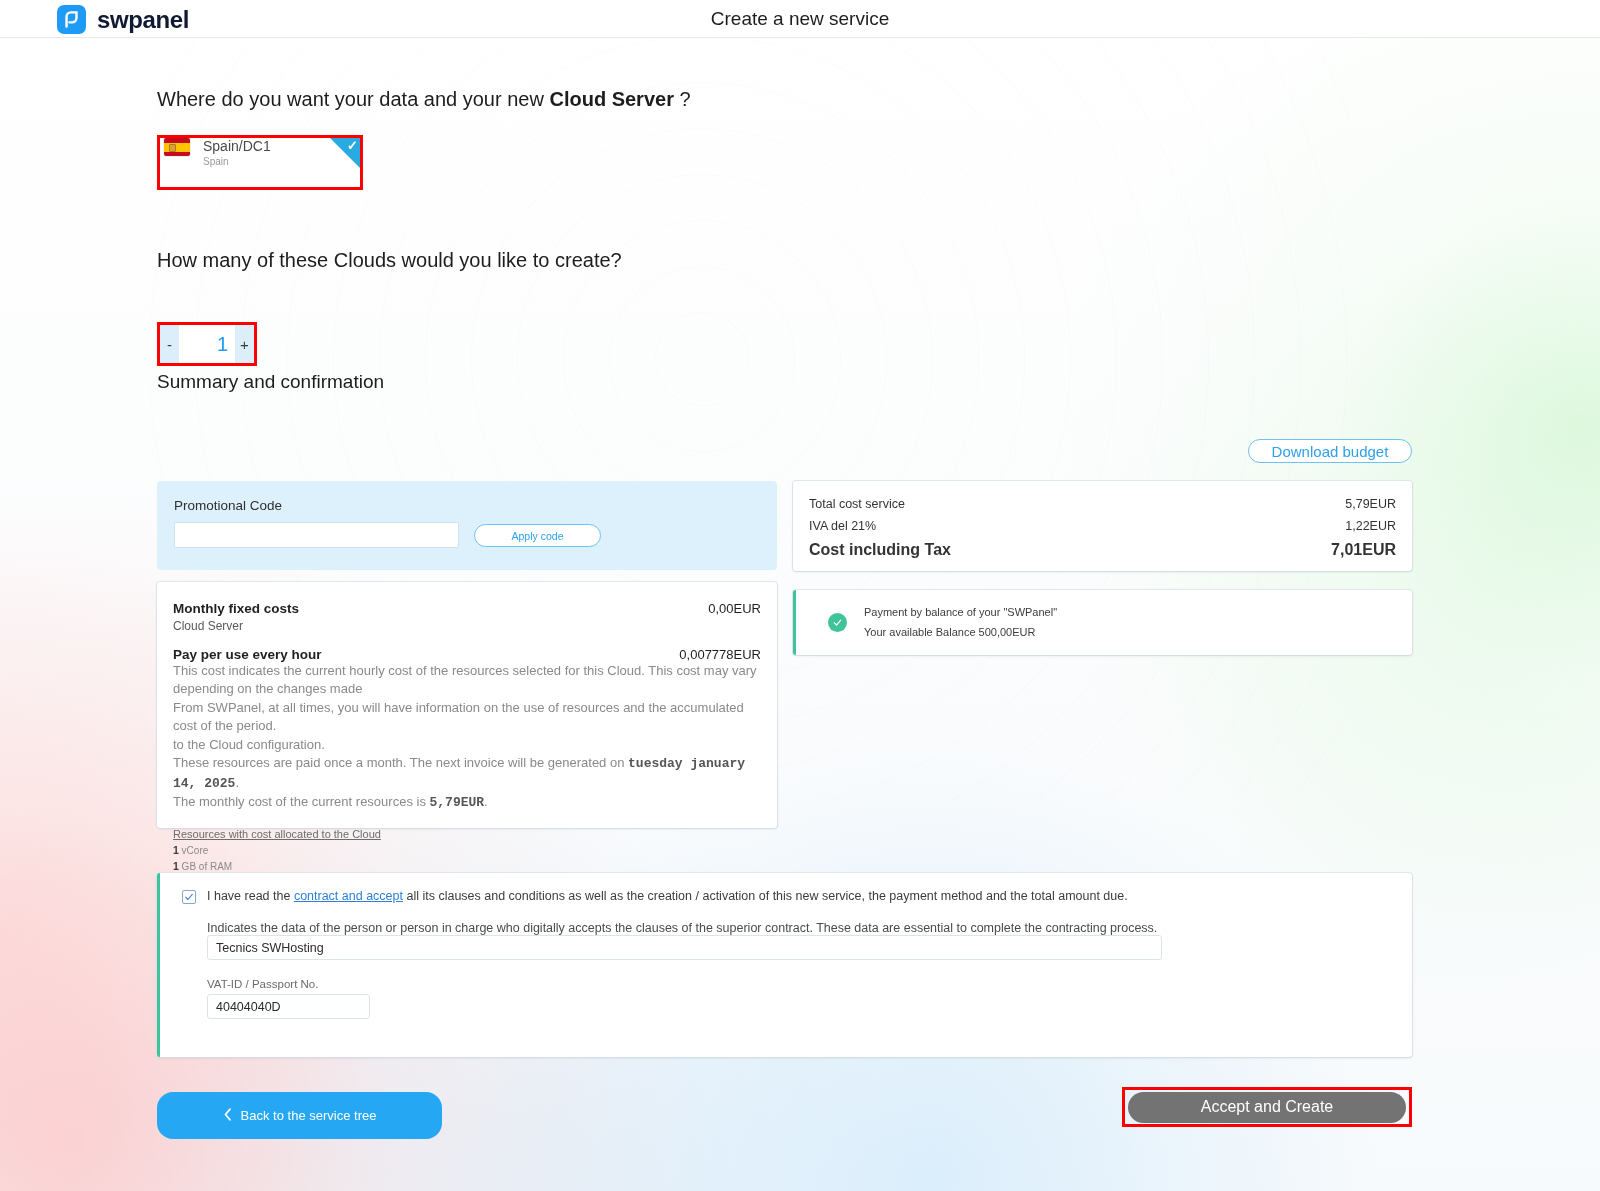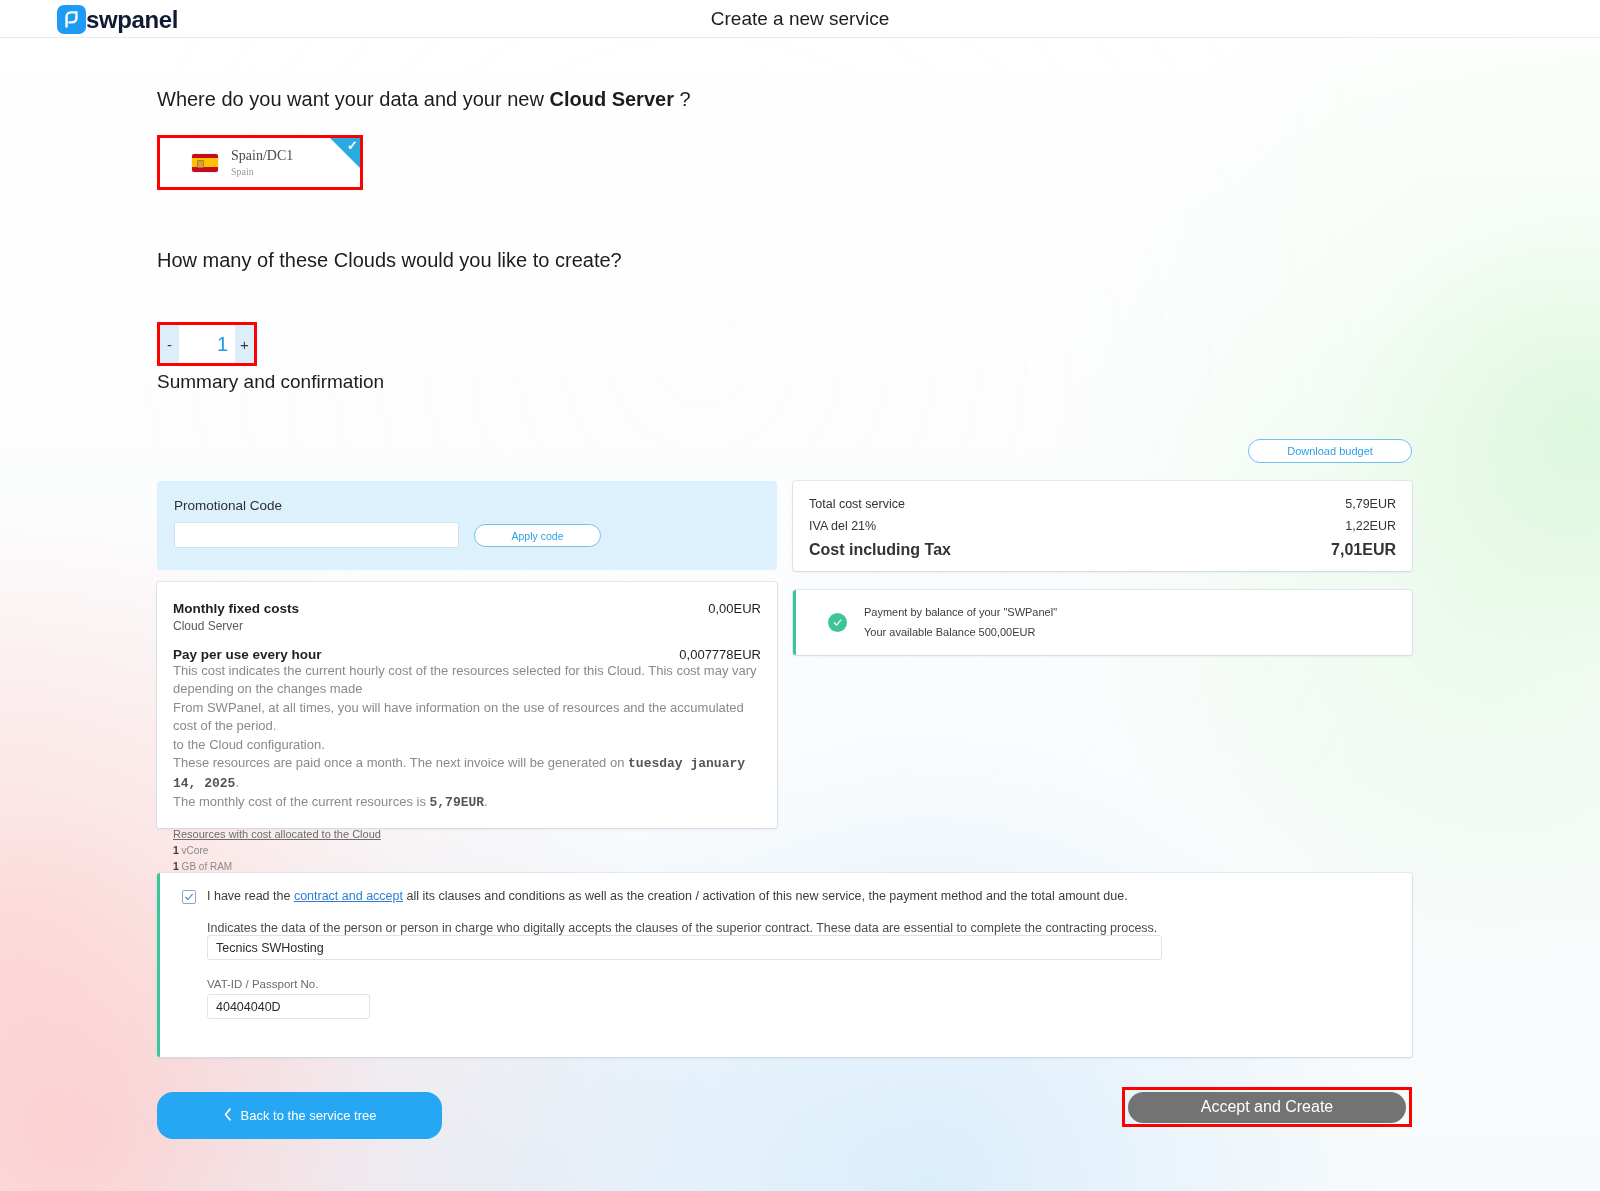--- a/index.html
+++ b/index.html
@@ -47,21 +47,21 @@
     border-bottom: 1px solid #e6eaee;
     display: flex;
     align-items: center;
   }
   .brand {
     position: absolute;
     left: 57px;
     top: 5px;
     display: flex;
     align-items: center;
-    gap: 0;
+    gap: 11px;
   }
   .brand-mark {
     width: 29px; height: 29px;
     border-radius: 7px;
     background: #1e9bf5;
     display: flex; align-items: center; justify-content: center;
     position: relative;
   }
   .brand-mark svg { display: block; }
   .brand-name {
@@ -104,25 +104,23 @@
     width: 206px;
     height: 55px;
     border: 3px solid #ff0000;
     background: #fff;
   }
   .region-card {
     width: 100%; height: 100%;
     background: #ffffff;
     position: relative;
     display: flex;
-    align-items: center;
-    padding-left: 32px;
+    padding-left: 4px;
     gap: 13px;
     overflow: hidden;
-    font-family: Liberation Serif, serif;
   }
   .flag {
     width: 26px; height: 18px;
     border-radius: 2px;
     position: relative;
     background: #c60b1e;
     box-shadow: 0 0 0 .5px rgba(0,0,0,.12);
     flex: 0 0 auto;
   }
   .flag::before {
@@ -199,21 +197,21 @@
   .dl-budget {
     position: absolute;
     left: 1248px;
     top: 401px;
     width: 164px;
     height: 24px;
     border: 1px solid #6ec1f0;
     border-radius: 14px;
     background: #ffffff;
     color: #2fa0e8;
-    font-size: 11px;
+    font-size: 15px;
     display: flex;
     align-items: center;
     justify-content: center;
     cursor: pointer;
   }
 
   
   .panel {
     position: absolute;
     background: #ffffff;

